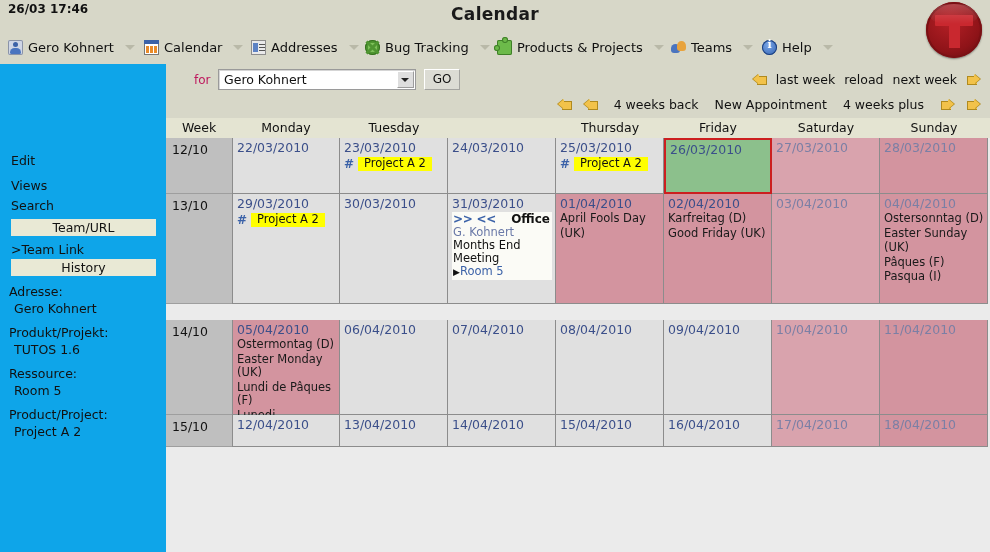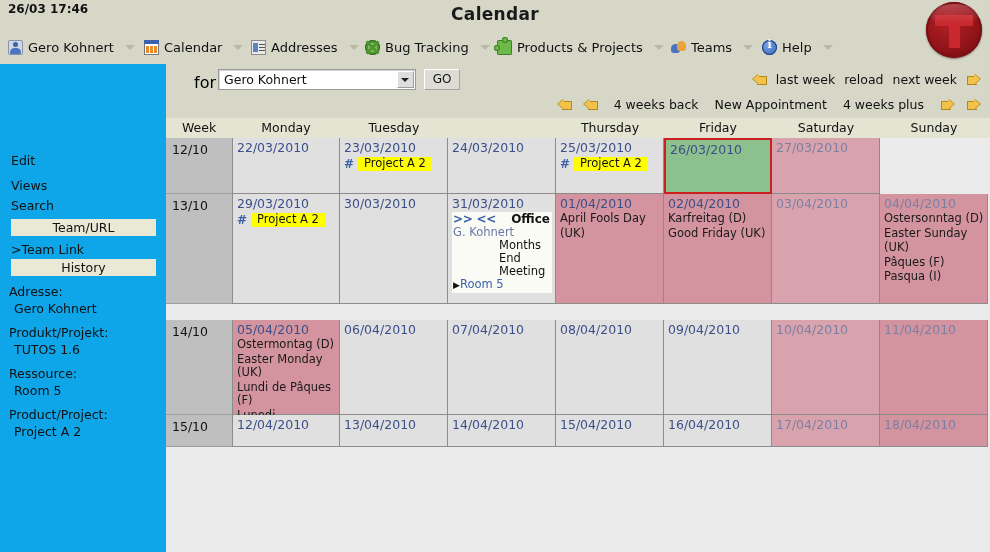--- a/index.html
+++ b/index.html
@@ -92,21 +92,21 @@
   .side-field-k{position:absolute;left:9px;font-size:12.5px;color:#111;}
   .side-field-v{position:absolute;left:14px;font-size:12.5px;color:#111;}
 
   
   .content{
     position:absolute;left:166px;top:64px;width:824px;height:488px;background:#ebebeb;
   }
   .toolbar{
     position:absolute;left:0;top:0;width:824px;height:54px;background:#d7d7c8;
   }
-  .forlabel{position:absolute;left:28px;top:9px;font-size:16px;color:#000000;}
+  .forlabel{position:absolute;left:28px;top:9px;font-size:12px;color:#be185d;}
   .selectbox{
     position:absolute;left:52px;top:5px;width:196px;height:19px;background:#fff;
     border:1px solid #9a9a9a;box-shadow:inset 1px 1px 0 #d5d5d5;
     font-size:12.5px;color:#111;cursor:pointer;
   }
   .selectbox .val{position:absolute;left:5px;top:2px;}
   .selectbox .arrowbtn{
     position:absolute;right:1px;top:1px;width:15px;height:15px;background:#dedede;
     border:1px solid #9d9d9d;border-top-color:#fff;border-left-color:#fff;
   }
@@ -157,21 +157,21 @@
   .proj .hash{color:#3b62a8;font-size:12px;font-weight:bold;}
   .proj .tag{background:#ffff00;color:#111;font-size:11.5px;padding:0 6px 1px 6px;line-height:13px;}
   .holtext{font-size:11.5px;color:#1a1a1a;line-height:13.5px;margin-top:1px;}
   .appt{
     background:#fbfbf6;margin-top:1px;padding:0 2px 1px 1px;
   }
   .appt .line1{font-size:12px;line-height:14px;}
   .appt .lt{color:#3b62a8;font-weight:bold;letter-spacing:-.3px;}
   .appt .loc{color:#111;font-weight:bold;float:right;}
   .appt .who{color:#6a79a8;font-size:11.5px;line-height:13px;}
-  .appt .sub{color:#111;font-size:11.5px;line-height:13px;padding-left:46px;}
+  .appt .sub{color:#111;font-size:11.5px;line-height:13px;}
   .appt .room{color:#3b62a8;font-size:11.5px;line-height:13px;}
   .appt .room .tri{color:#111;font-size:9px;}
 </style>
 </head>
 <body>
 
 <div id="app">
 
   <div class="banner">
     <div class="clock">26/03 17:46</div>
@@ -302,20 +302,23 @@
                 <span class="hash">#</span>
                 <span class="tag">Project A 2</span>
               </div>
             </div>
             <div class="daycell today">
               <div class="datelbl">26/03/2010</div>
             </div>
             <div class="daycell wknd-lite">
               <div class="datelbl pale">27/03/2010</div>
             </div>
+            <div class="daycell wknd">
+              <div class="datelbl pale">28/03/2010</div>
+            </div>
           </div>
           <div class="calrow" style="height: 110px;">
             <div class="wkcell">13/10</div>
             <div class="daycell first">
               <div class="datelbl">29/03/2010</div>
               <div class="proj">
                 <span class="hash">#</span>
                 <span class="tag">Project A 2</span>
               </div>
             </div>

